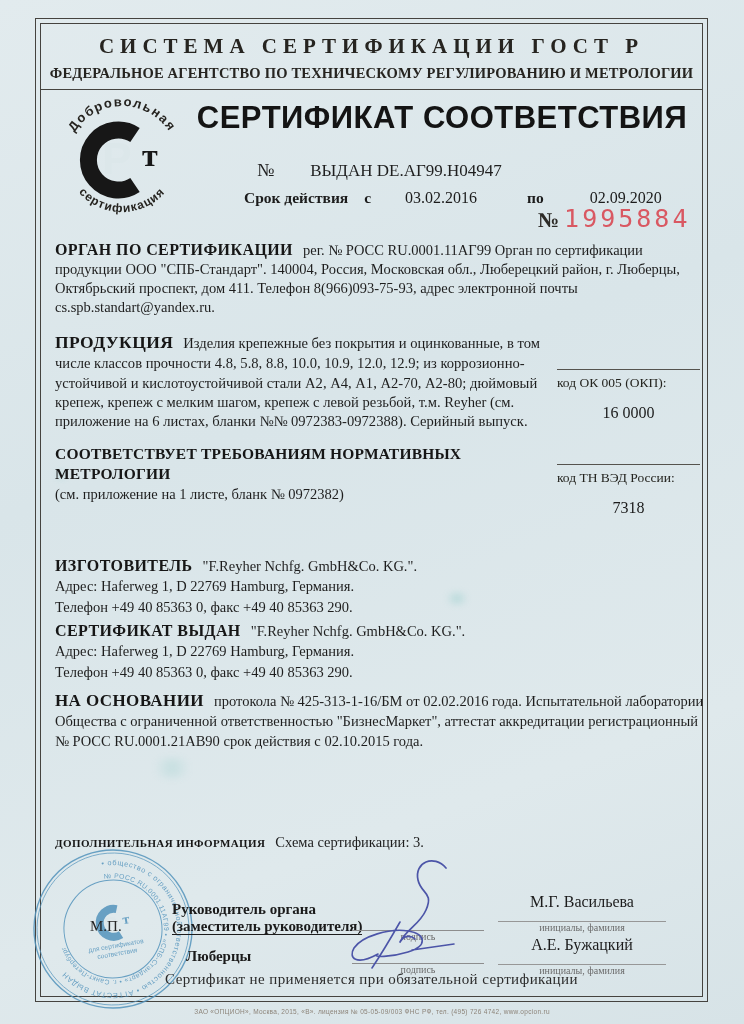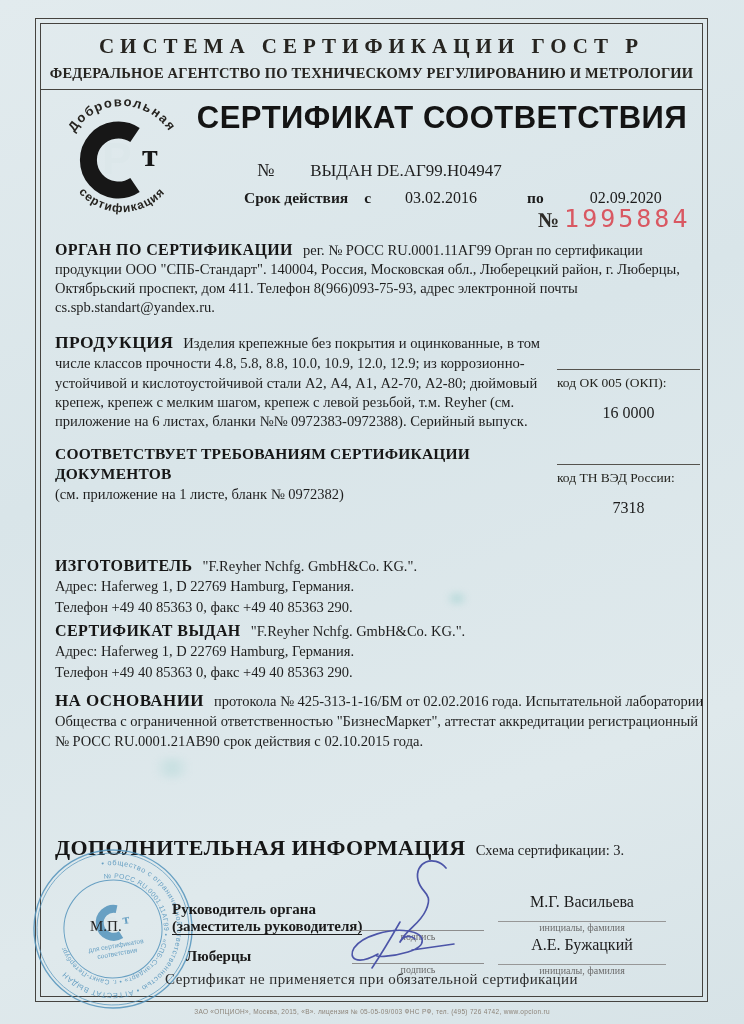--- a/index.html
+++ b/index.html
@@ -35,21 +35,21 @@
   #sec-prod .head{font-size:17.5px;}
   #sec-conf{top:444px;width:525px;}
   #sec-conf .head{font-size:15.5px;letter-spacing:0.2px;display:block;}
   #sec-conf .sub{font-size:14.5px;}
   #sec-man{top:555px;width:648px;}
   #sec-iss{top:620px;width:648px;}
   .addr-line{font-size:14.5px;line-height:1.42;}
   #sec-basis{top:690px;width:652px;}
   #sec-basis .head{font-size:17px;}
   #sec-add{top:833px;width:648px;}
-  #sec-add .head{font-size:22px;}
+  #sec-add .head{font-size:11px;}
 
   .codebox{position:absolute;left:557px;width:143px;border-top:1.2px solid #55534e;padding-top:5px;font-size:13.5px;color:#24241f;}
   #box-okp{top:369px;}
   #box-tnved{top:458px;margin-top:6px;}
   .codebox .val{text-align:center;font-size:16px;margin-top:13px;color:#1b1b1b;}
 
   .stamp{position:absolute;left:18px;top:844px;opacity:0.85;}
   .mp{position:absolute;left:90px;top:918px;font-size:15px;color:#262626;}
 
   .sig-role{position:absolute;left:172px;top:901px;font-weight:bold;font-size:15px;line-height:1.1;color:#1a1a1a;}
@@ -134,21 +134,21 @@
     <div>код ОК 005 (ОКП):</div>
     <div class="val">16 0000</div>
   </div>
 
   <div class="codebox" id="box-tnved">
     <div>код ТН ВЭД России:</div>
     <div class="val">7318</div>
   </div>
 
   <section class="sec" id="sec-conf">
-    <b class="head">СООТВЕТСТВУЕТ ТРЕБОВАНИЯМ СЕРТИФИКАЦИИ ДОКУМЕНТОВ</b>
+    <b class="head">СООТВЕТСТВУЕТ ТРЕБОВАНИЯМ НОРМАТИВНЫХ МЕТРОЛОГИИ</b>
     <span class="sub">(см. приложение на 1 листе, бланк № 0972382)</span>
   </section>
 
   <section class="sec" id="sec-man">
     <p><b class="head">ИЗГОТОВИТЕЛЬ</b><span>"F.Reyher Nchfg. GmbH&amp;Co. KG.".</span></p>
     <div class="addr-line">Адрес: Haferweg 1, D 22769 Hamburg, Германия.</div>
     <div class="addr-line">Телефон +49 40 85363 0, факс +49 40 85363 290.</div>
   </section>
 
   <section class="sec" id="sec-iss">

